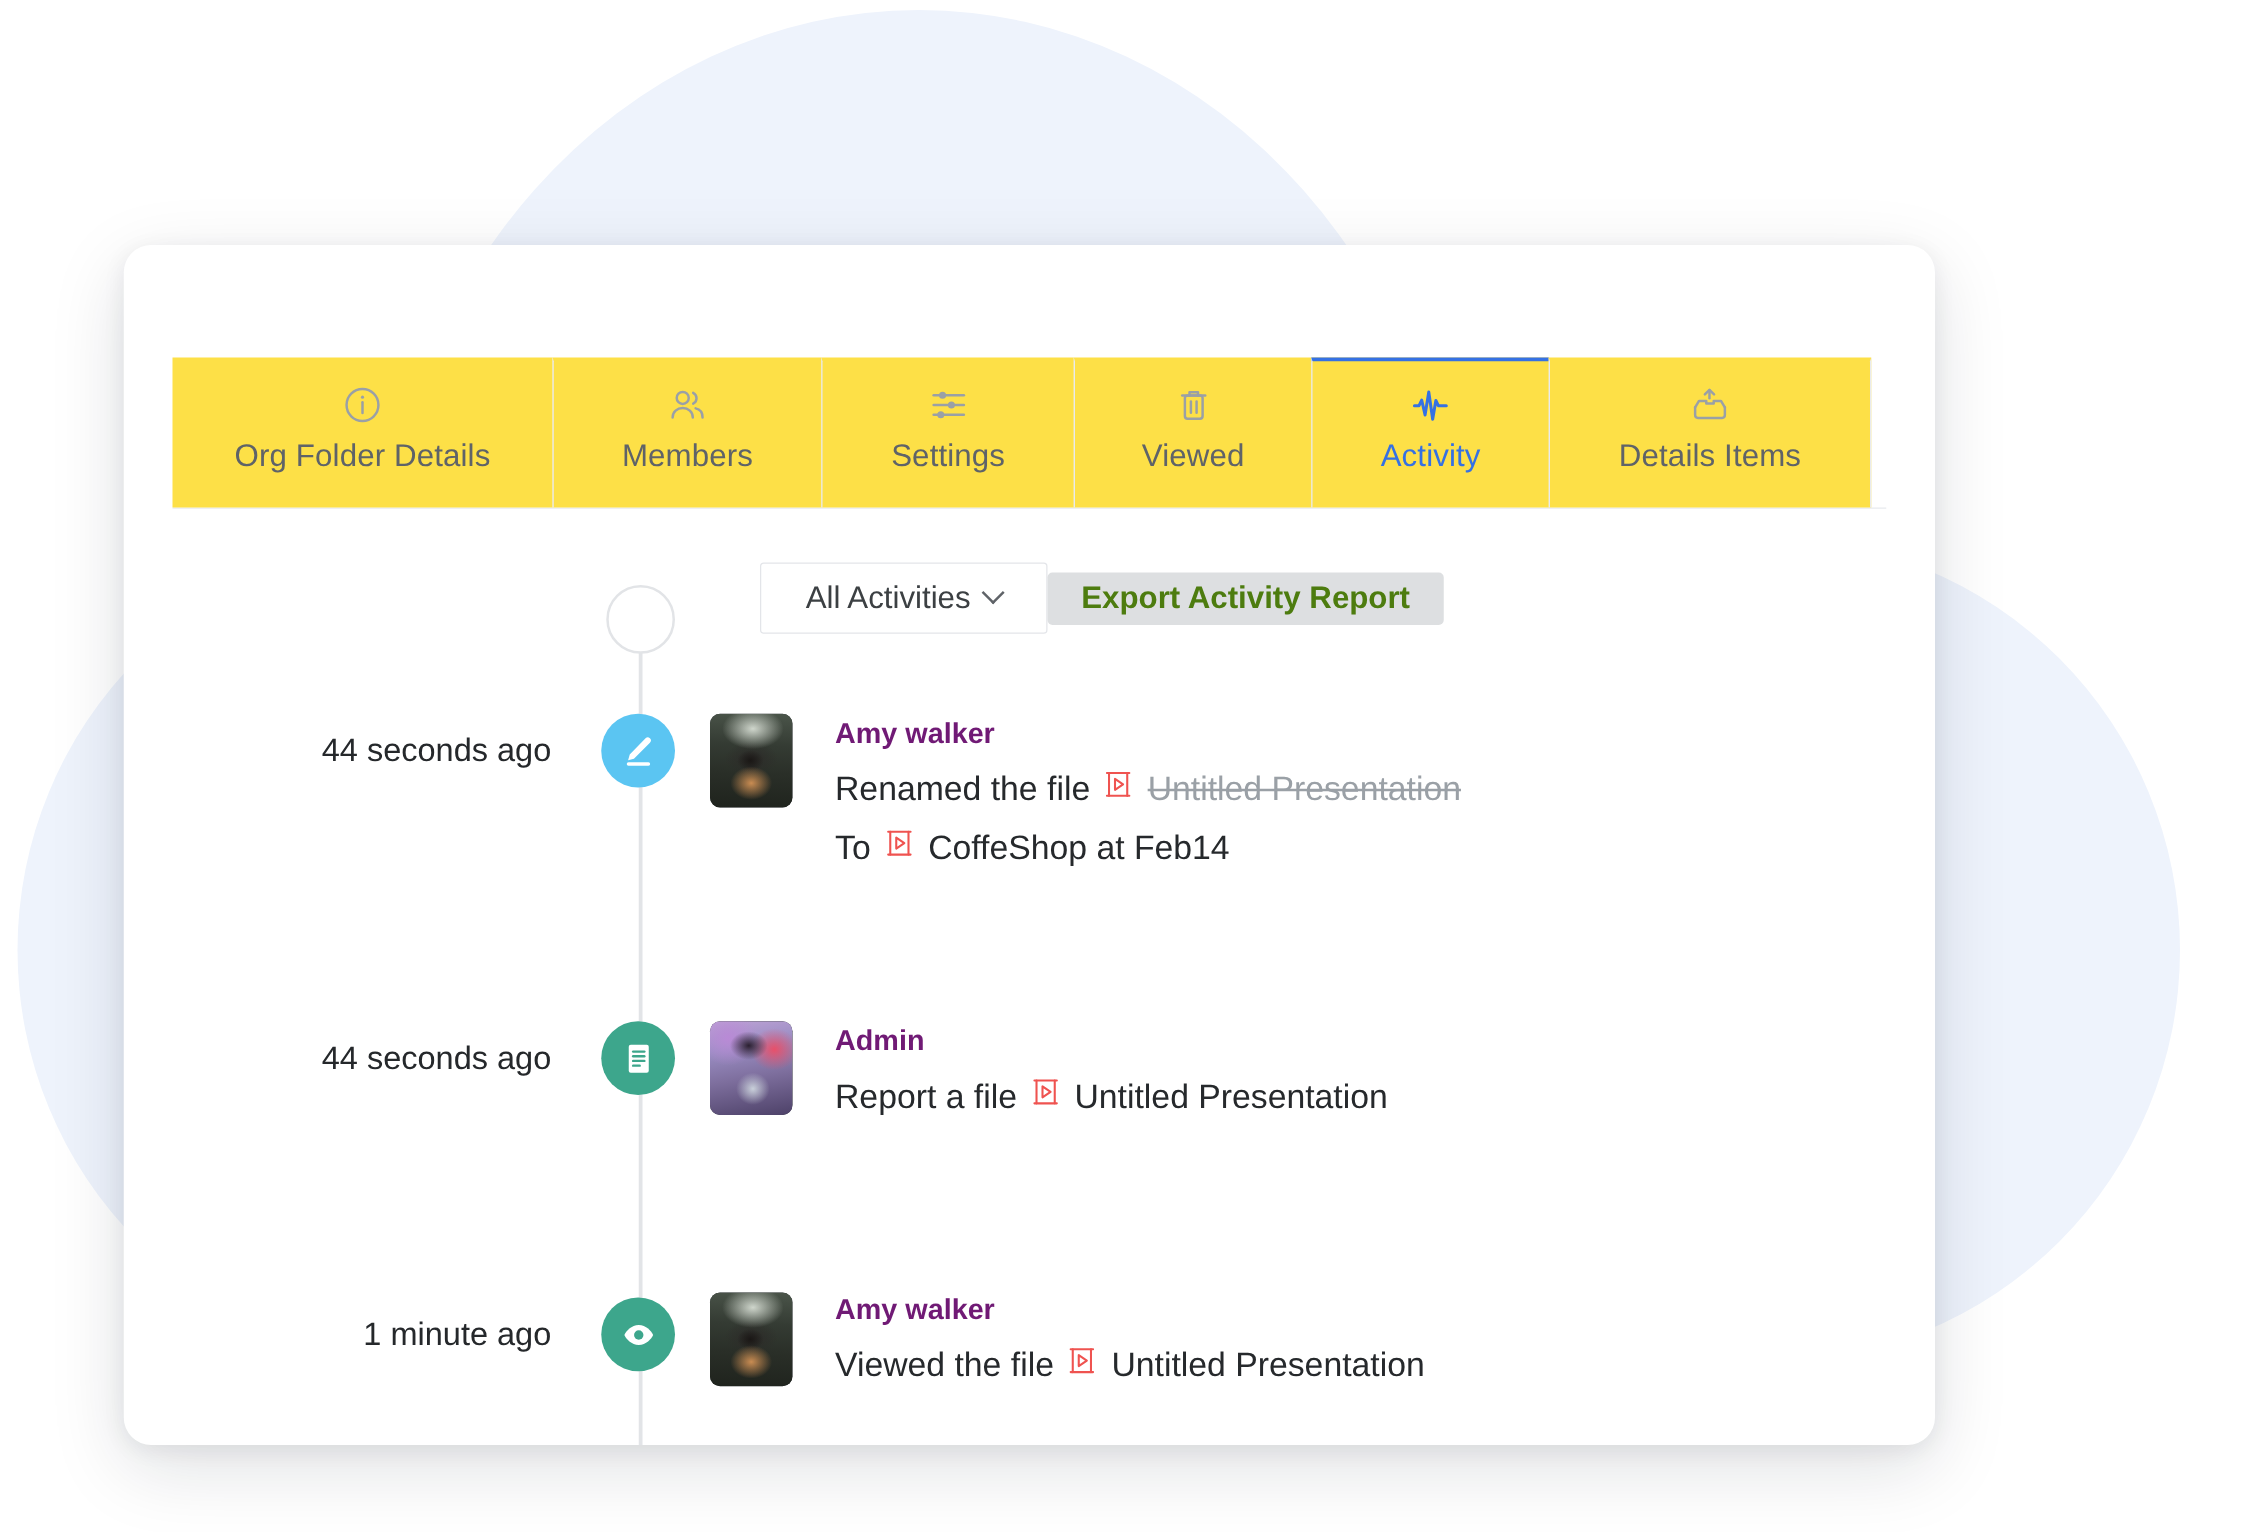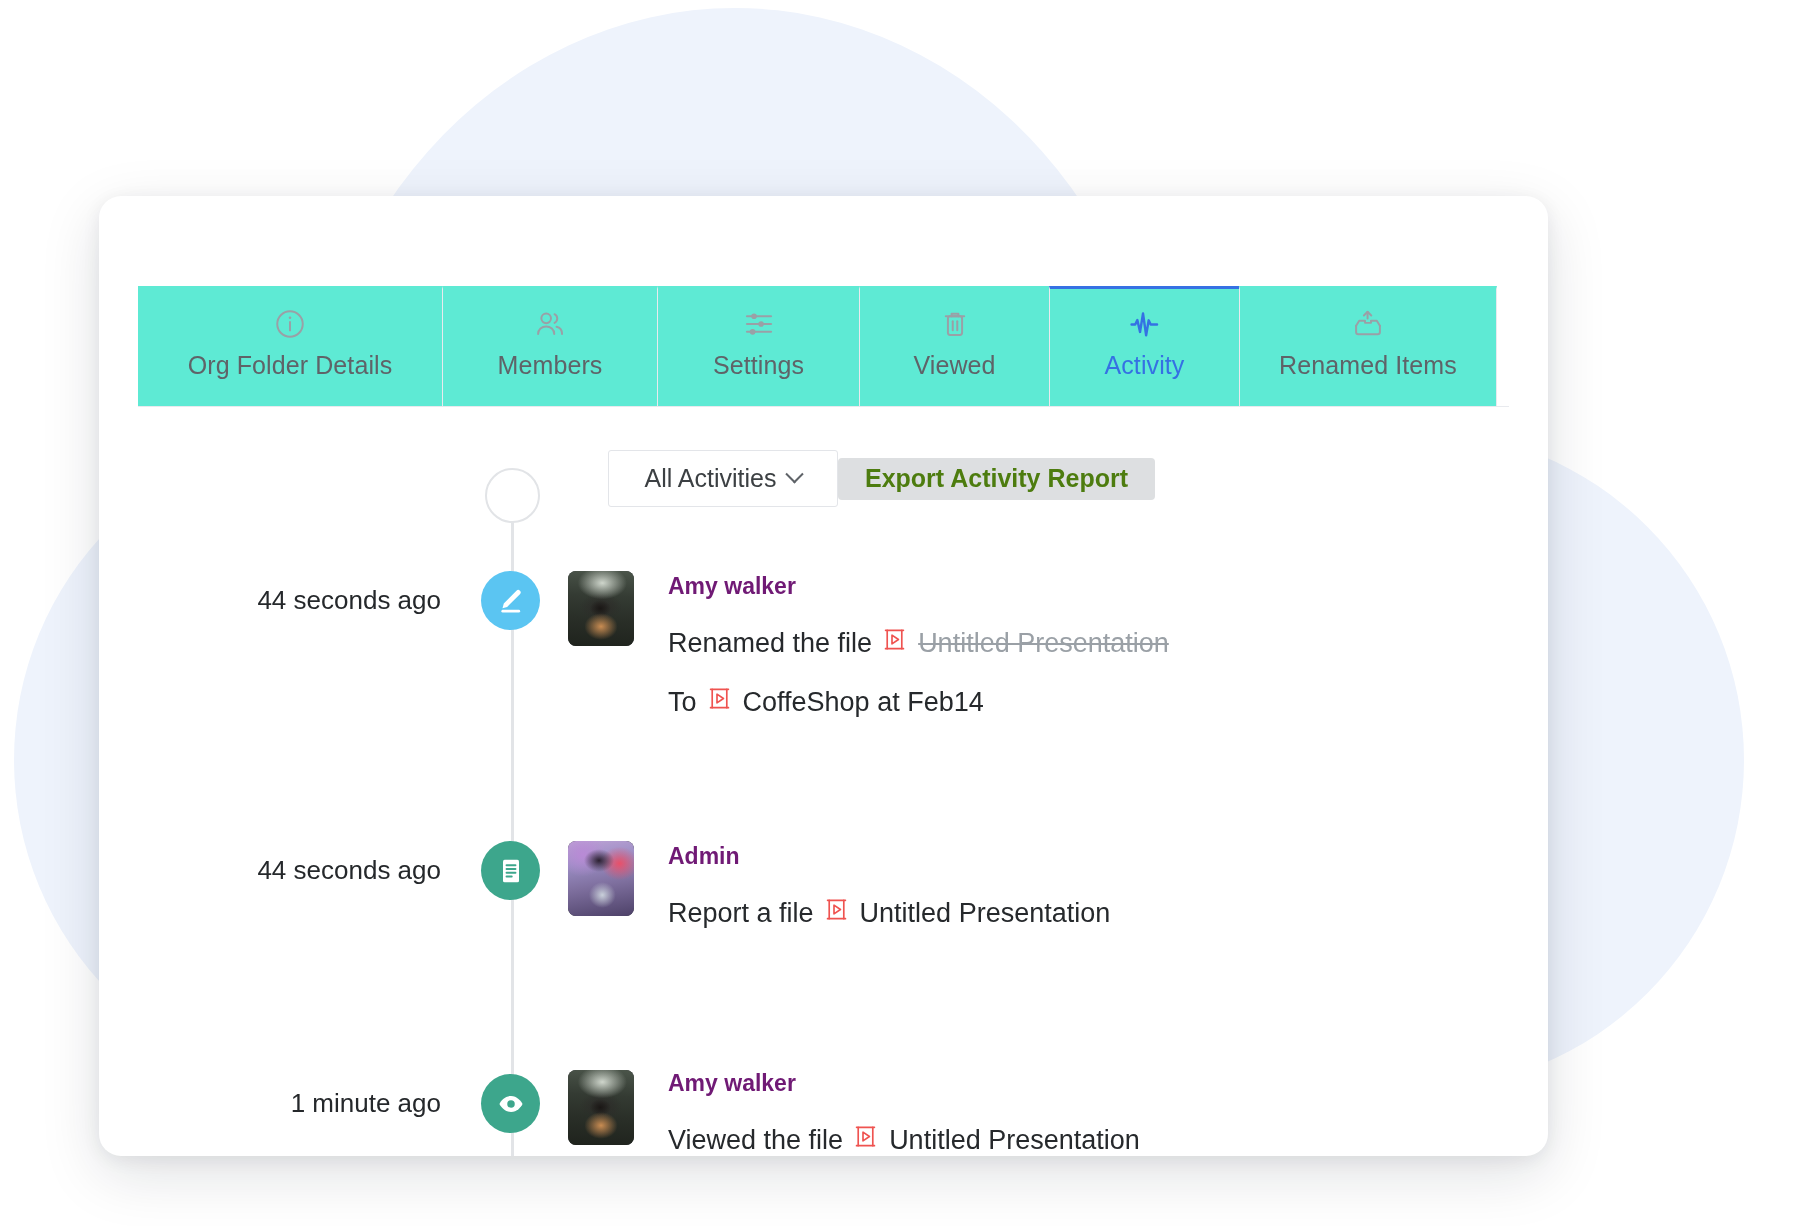--- a/index.html
+++ b/index.html
@@ -60,21 +60,21 @@
     margin: 90px 39px 0 39px;
     border-bottom: 1px solid #e8eaee;
   }
   .tab {
     flex: 0 0 auto;
     padding: 18px 10px 26px;
     text-align: center;
     border-left: 1px solid #e8eaee;
     border-top: 3px solid transparent;
     cursor: pointer;
-    background: #5eead4;
+    background: #fde047;
     position: relative;
   }
   .tab:first-child { border-left: none; }
   .tab:last-child  { border-right: 1px solid #e8eaee; }
   .tab .tab-icon {
     display: block;
     height: 34px;
     margin-bottom: 10px;
     color: #9aa0a6;
   }
@@ -211,21 +211,21 @@
     padding-top: 2px;
   }
   .actor {
     font-size: 23px;
     font-weight: bold;
     color: #701a75;
     cursor: pointer;
     display: inline-block;
   }
   .line {
-    margin-top: 27px;
+    margin-top: 15px;
     font-size: 27px;
     color: #26292c;
     display: flex;
     align-items: center;
     gap: 10px;
     white-space: nowrap;
   }
   .line .struck {
     color: #9aa0a6;
     text-decoration: line-through;
@@ -314,21 +314,21 @@
 
       <div class="tab tab-w5">
         <span class="tab-icon">
           <svg width="34" height="34" viewBox="0 0 24 24" fill="none" stroke="currentColor" stroke-width="1.4">
             <path d="M3.6 13.3v4.4a1.6 1.6 0 0 0 1.6 1.6h13.6a1.6 1.6 0 0 0 1.6-1.6v-4.4" stroke-linecap="round" stroke-linejoin="round"></path>
             <path d="M3.6 13.3 5.8 9.7h4.1v1.5h4.2V9.7h4.1l2.2 3.6" stroke-linecap="round" stroke-linejoin="round"></path>
             <path d="M11.7 8.2V3.6" stroke-linecap="round"></path>
             <path d="M9.1 6 11.7 3.4 14.3 6" stroke-linecap="round" stroke-linejoin="round"></path>
           </svg>
         </span>
-        <span class="tab-label">Renamed Items</span>
+        <span class="tab-label">Details Items</span>
       </div>
 
     </div>
 
     <div class="toolbar">
       <div class="select-box">
         <span>All Activities</span>
         <span class="chev"></span>
       </div>
       <button class="export-btn">Export Activity Report</button>

